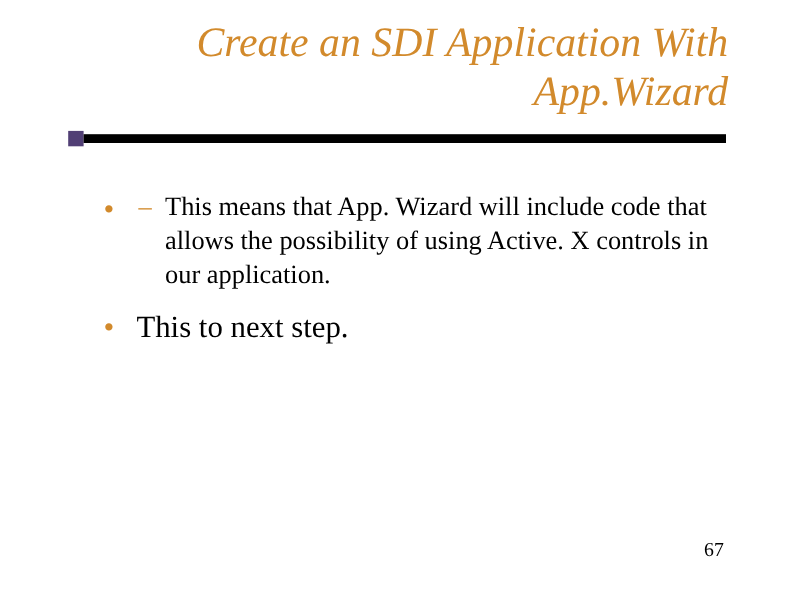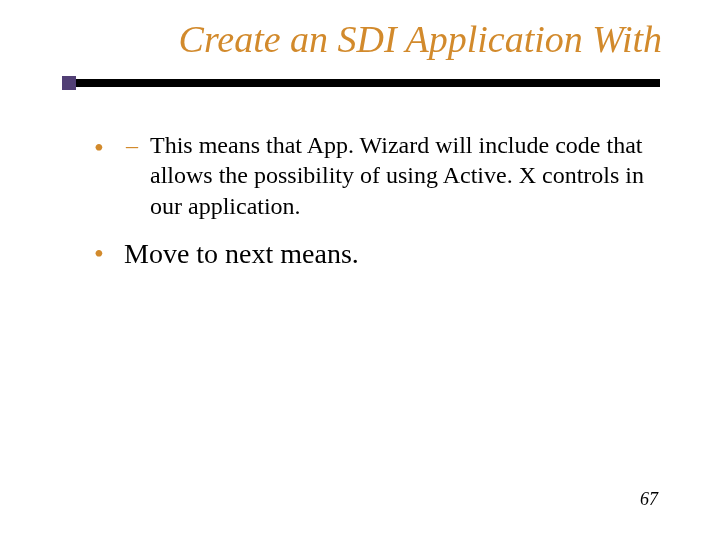--- a/index.html
+++ b/index.html
@@ -86,47 +86,47 @@
     color: #d28a2c;
     font-size: 24px;
     line-height: 1.28;
   }
   .page-num {
     position: absolute;
     right: 62px;
     bottom: 30px;
     font-size: 18px;
     color: #000000;
-    font-style: italic;
   }
 </style>
 </head>
 <body>
 
 <div class="slide">
 
   <div class="title">
     <span>Create an SDI Application With</span><br>
+    <span>App.Wizard</span>
   </div>
 
   <div class="rule-wrap">
     <div class="rule-square"></div>
     <div class="rule-line"></div>
   </div>
 
   <div class="body">
     <ul class="bullets">
       <li>
         <ul class="sub">
           <li>
             <span>This means that App. Wizard will include code that allows the possibility of using Active. X controls in our application.</span>
           </li>
         </ul>
       </li>
       <li>
-        <span>Move to next means.</span>
+        <span>This to next step.</span>
       </li>
     </ul>
   </div>
 
   <div class="page-num">67</div>
 
 </div>
 
 </body></html>

